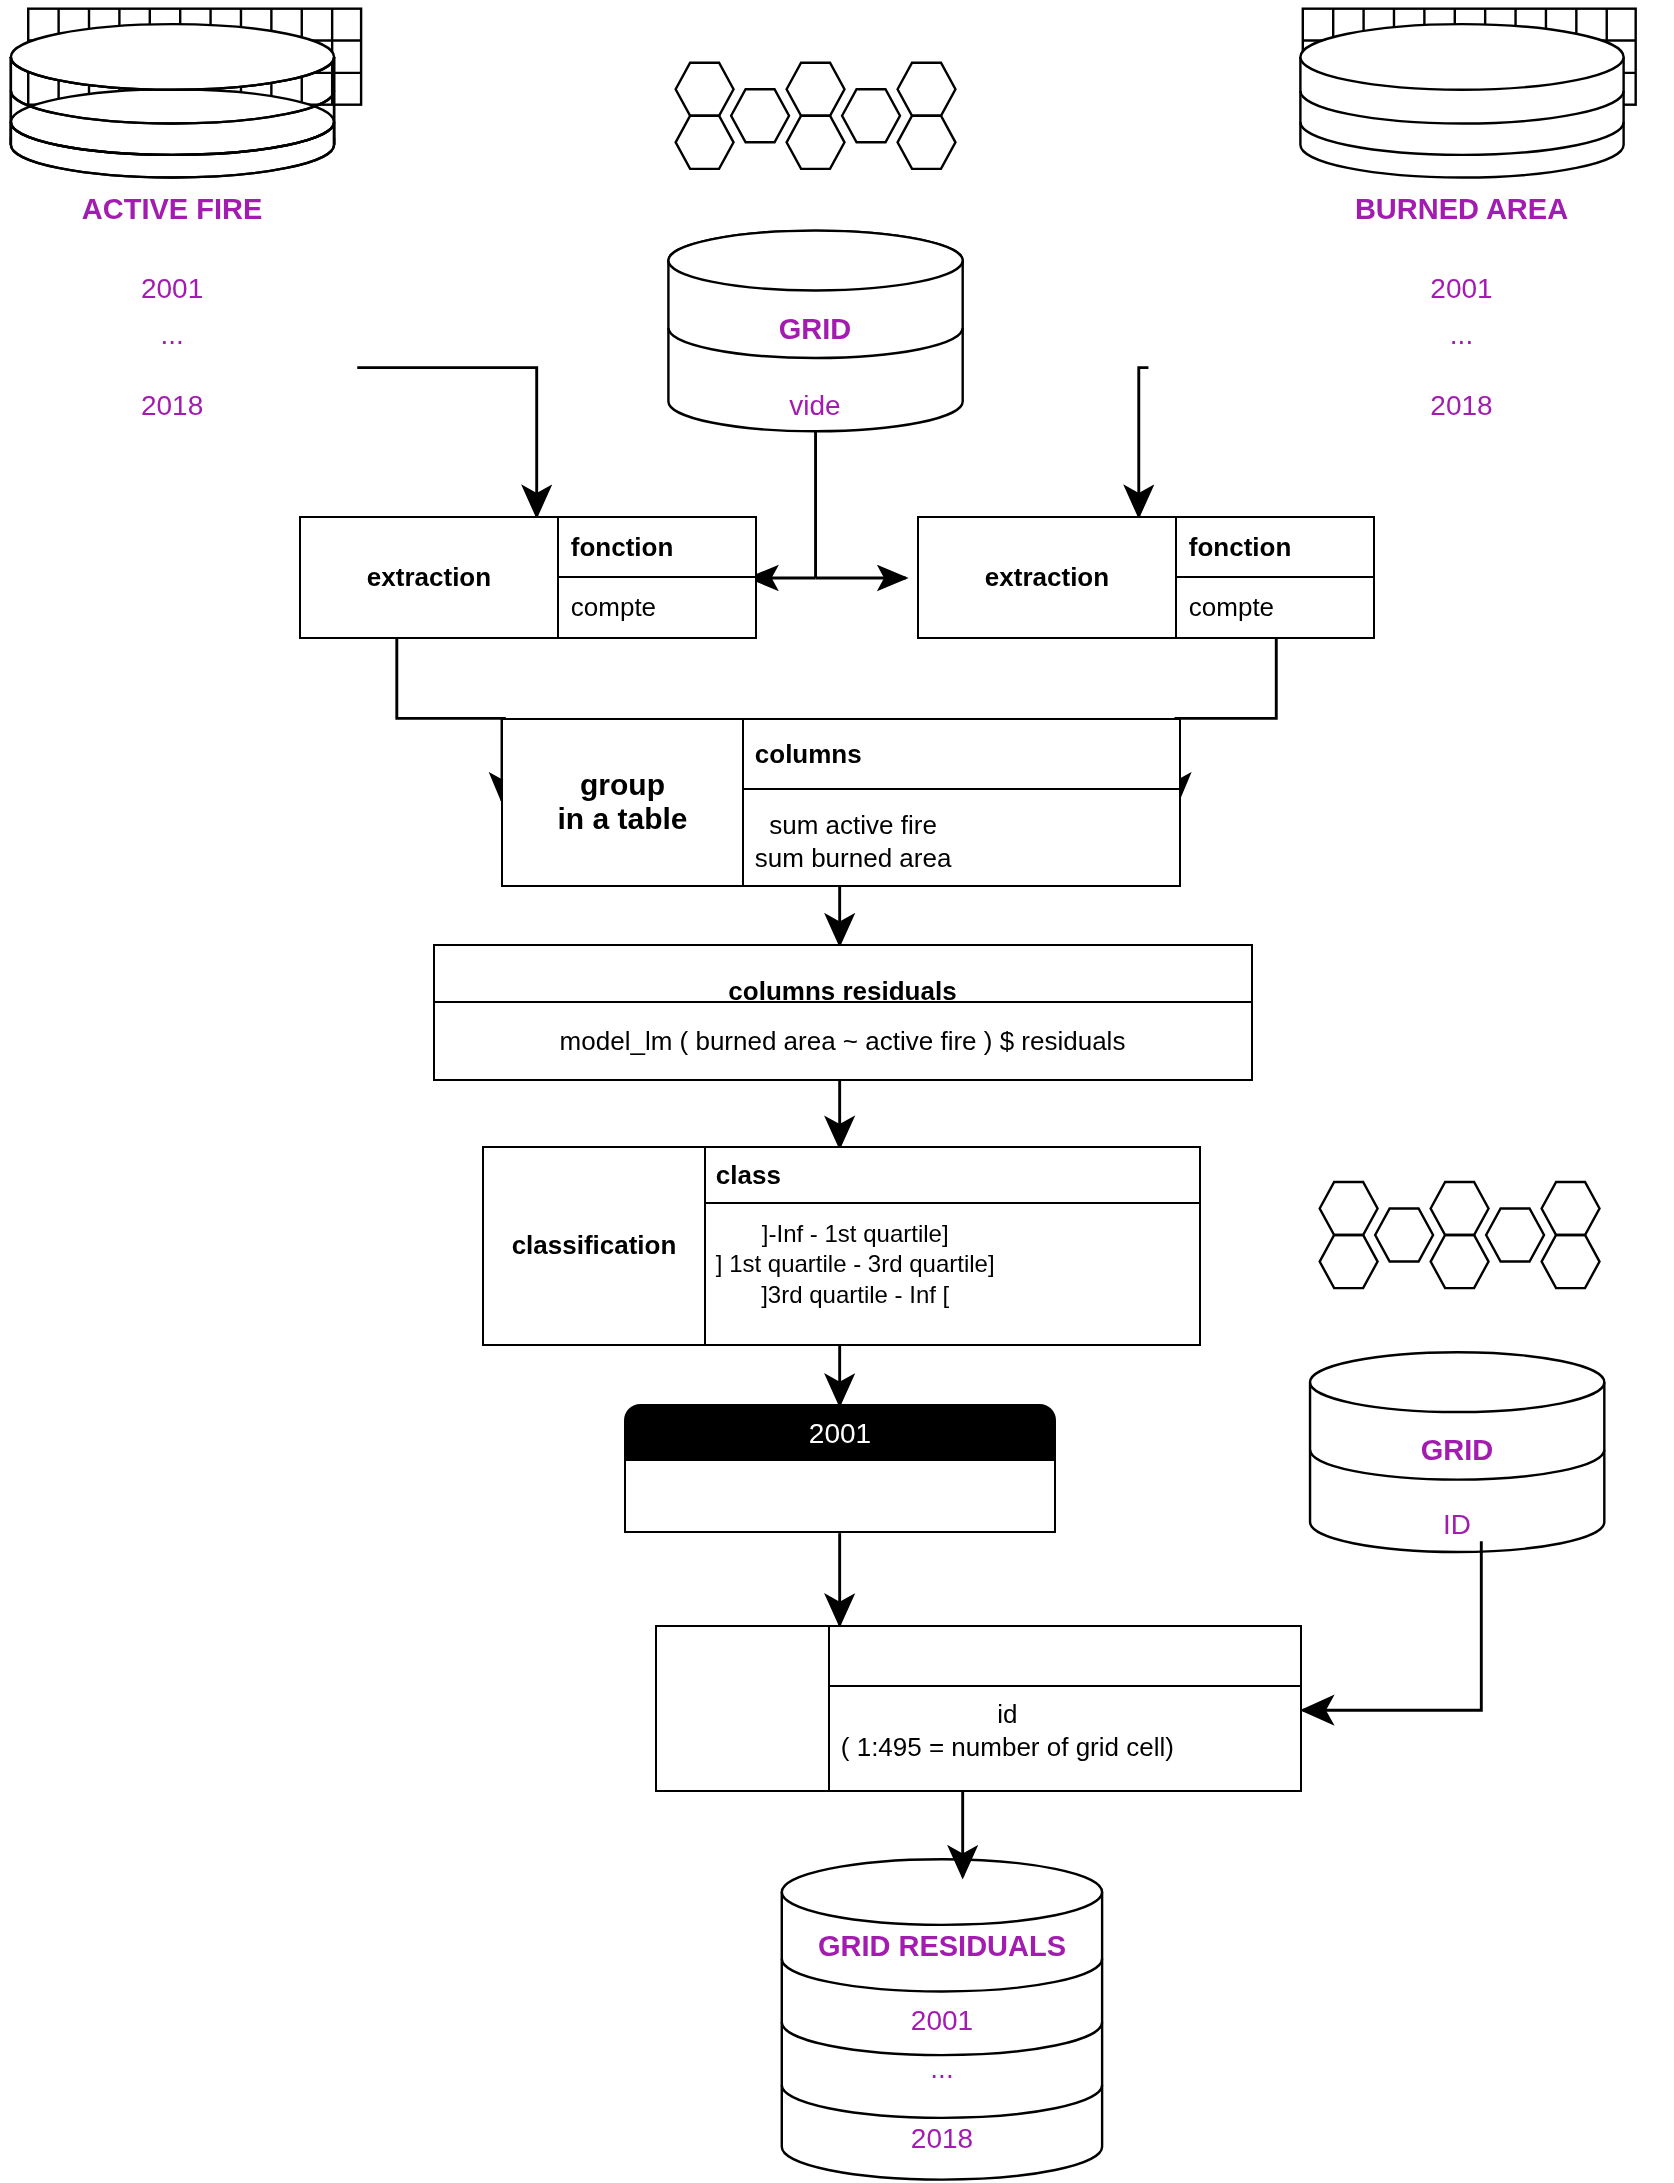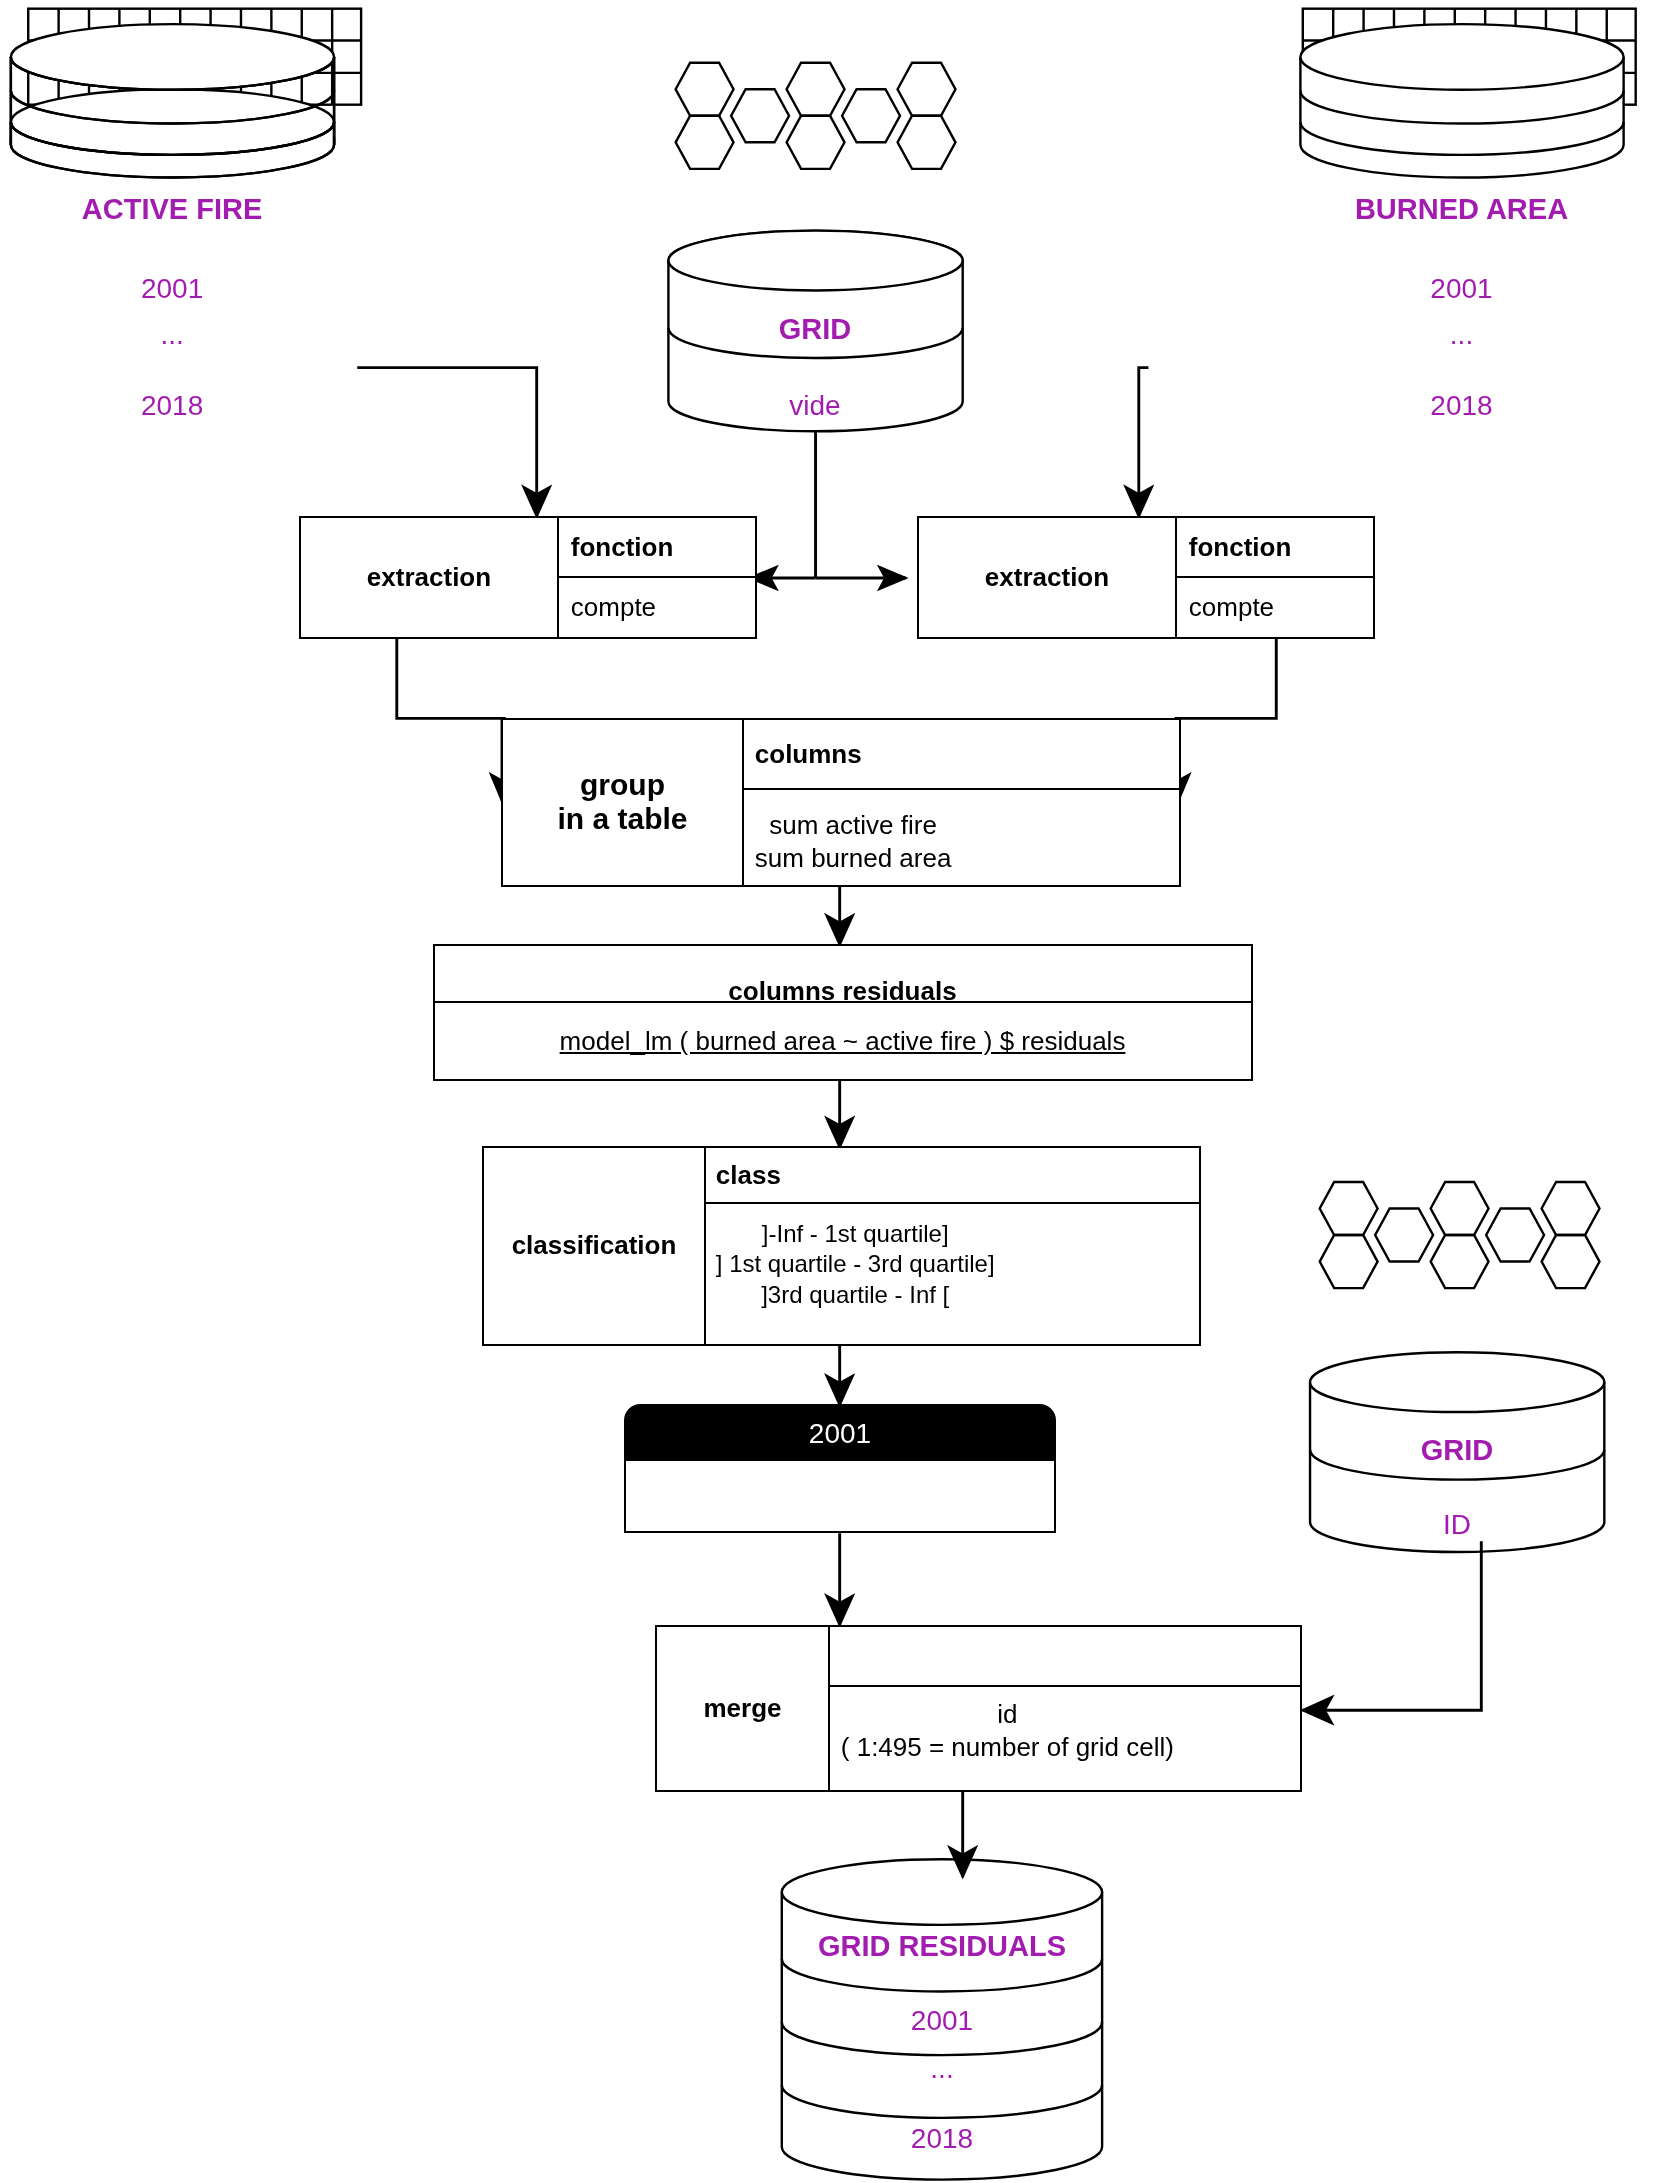--- a/index.html
+++ b/index.html
@@ -222,21 +222,21 @@
     <div class="lbl left bold" style="left:245px;top:1.9px;width:425px;height:66px;
          padding-left:6.8px;font-size:26px;">columns</div>
     <div class="lbl left" style="left:245px;top:70px;width:425px;height:94px;
          padding-left:6.8px;font-size:26px;line-height:1.28;align-items:flex-start;padding-top:19px;">sum active fire
 sum burned area</div>
   </div>
 
   <div class="box" style="left:433px;top:944px;width:820px;height:137px;">
     <div class="hdiv" style="top:55px;"></div>
     <div class="lbl bold" style="left:0;top:0;width:815px;height:44px;font-size:26px;margin-top:23px;">columns residuals</div>
-    <div class="lbl" style="left:0;top:58px;width:815px;height:75px;font-size:26px;text-decoration:underline;">model_lm ( burned area ~ active fire ) $ residuals</div>
+    <div class="lbl" style="left:0;top:58px;width:815px;height:75px;font-size:26px;">model_lm ( burned area ~ active fire ) $ residuals</div>
   </div>
 
   <div class="box" style="left:482px;top:1146px;width:719px;height:200px;">
     <div class="vdiv" style="left:220px;width:1.9px;"></div>
     <div class="hdiv" style="top:54px;left:220px;right:0;width:auto;"></div>
     <div class="lbl left bold" style="left:225px;top:1.9px;width:487px;height:52px;
          padding-left:6.8px;font-size:26px;">class</div>
     <div class="lbl bold" style="left:0;top:0;width:220px;height:195px;font-size:26px;">classification</div>
     <div class="lbl left" style="left:225px;top:57px;width:487px;height:138px;
          padding-left:6.8px;font-size:24px;line-height:1.28;align-items:flex-start;padding-top:13.5px;">]-Inf - 1st quartile]
@@ -247,20 +247,19 @@
   <div style="position:absolute;left:624px;top:1404px;width:432px;height:129px;">
     <div class="blackhdr" style="left:0;top:0;width:432px;height:59px;"></div>
     <div class="lbl whitetxt" style="left:0;top:0;width:432px;height:59px;font-size:28px;">2001</div>
     <div style="position:absolute;left:0;top:57px;width:432px;height:72px;
          box-sizing:border-box;border:2.4px solid #000;border-top:none;background:#fff;"></div>
   </div>
 
   <div class="box" style="left:655px;top:1625px;width:647px;height:167px;">
     <div class="vdiv" style="left:171px;width:1.9px;"></div>
     <div class="hdiv" style="top:58px;left:171px;right:0;width:auto;"></div>
-    <div class="lbl bold" style="left:0;top:0;width:171px;height:162px;font-size:26px;">merge</div>
     <div class="lbl left" style="left:177px;top:61px;width:458px;height:100px;
          padding-left:6.8px;font-size:26px;line-height:1.3;align-items:flex-start;padding-top:9.6px;">id
 ( 1:495 = number of grid cell)</div>
   </div>
 
 </div>
 
 
 </body></html>

